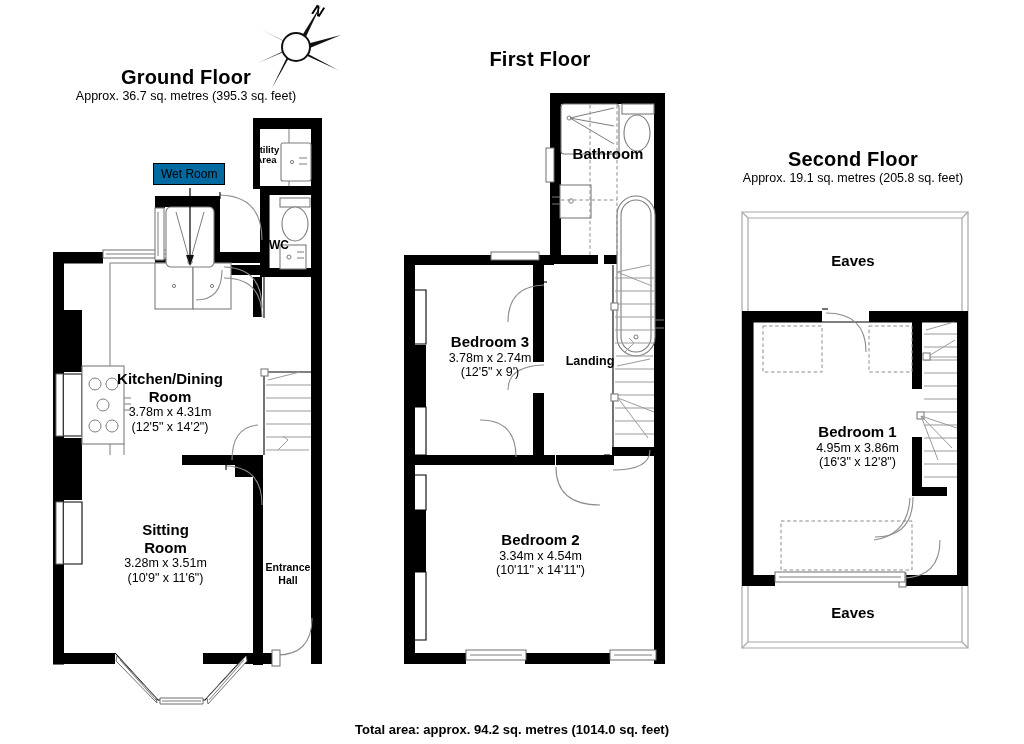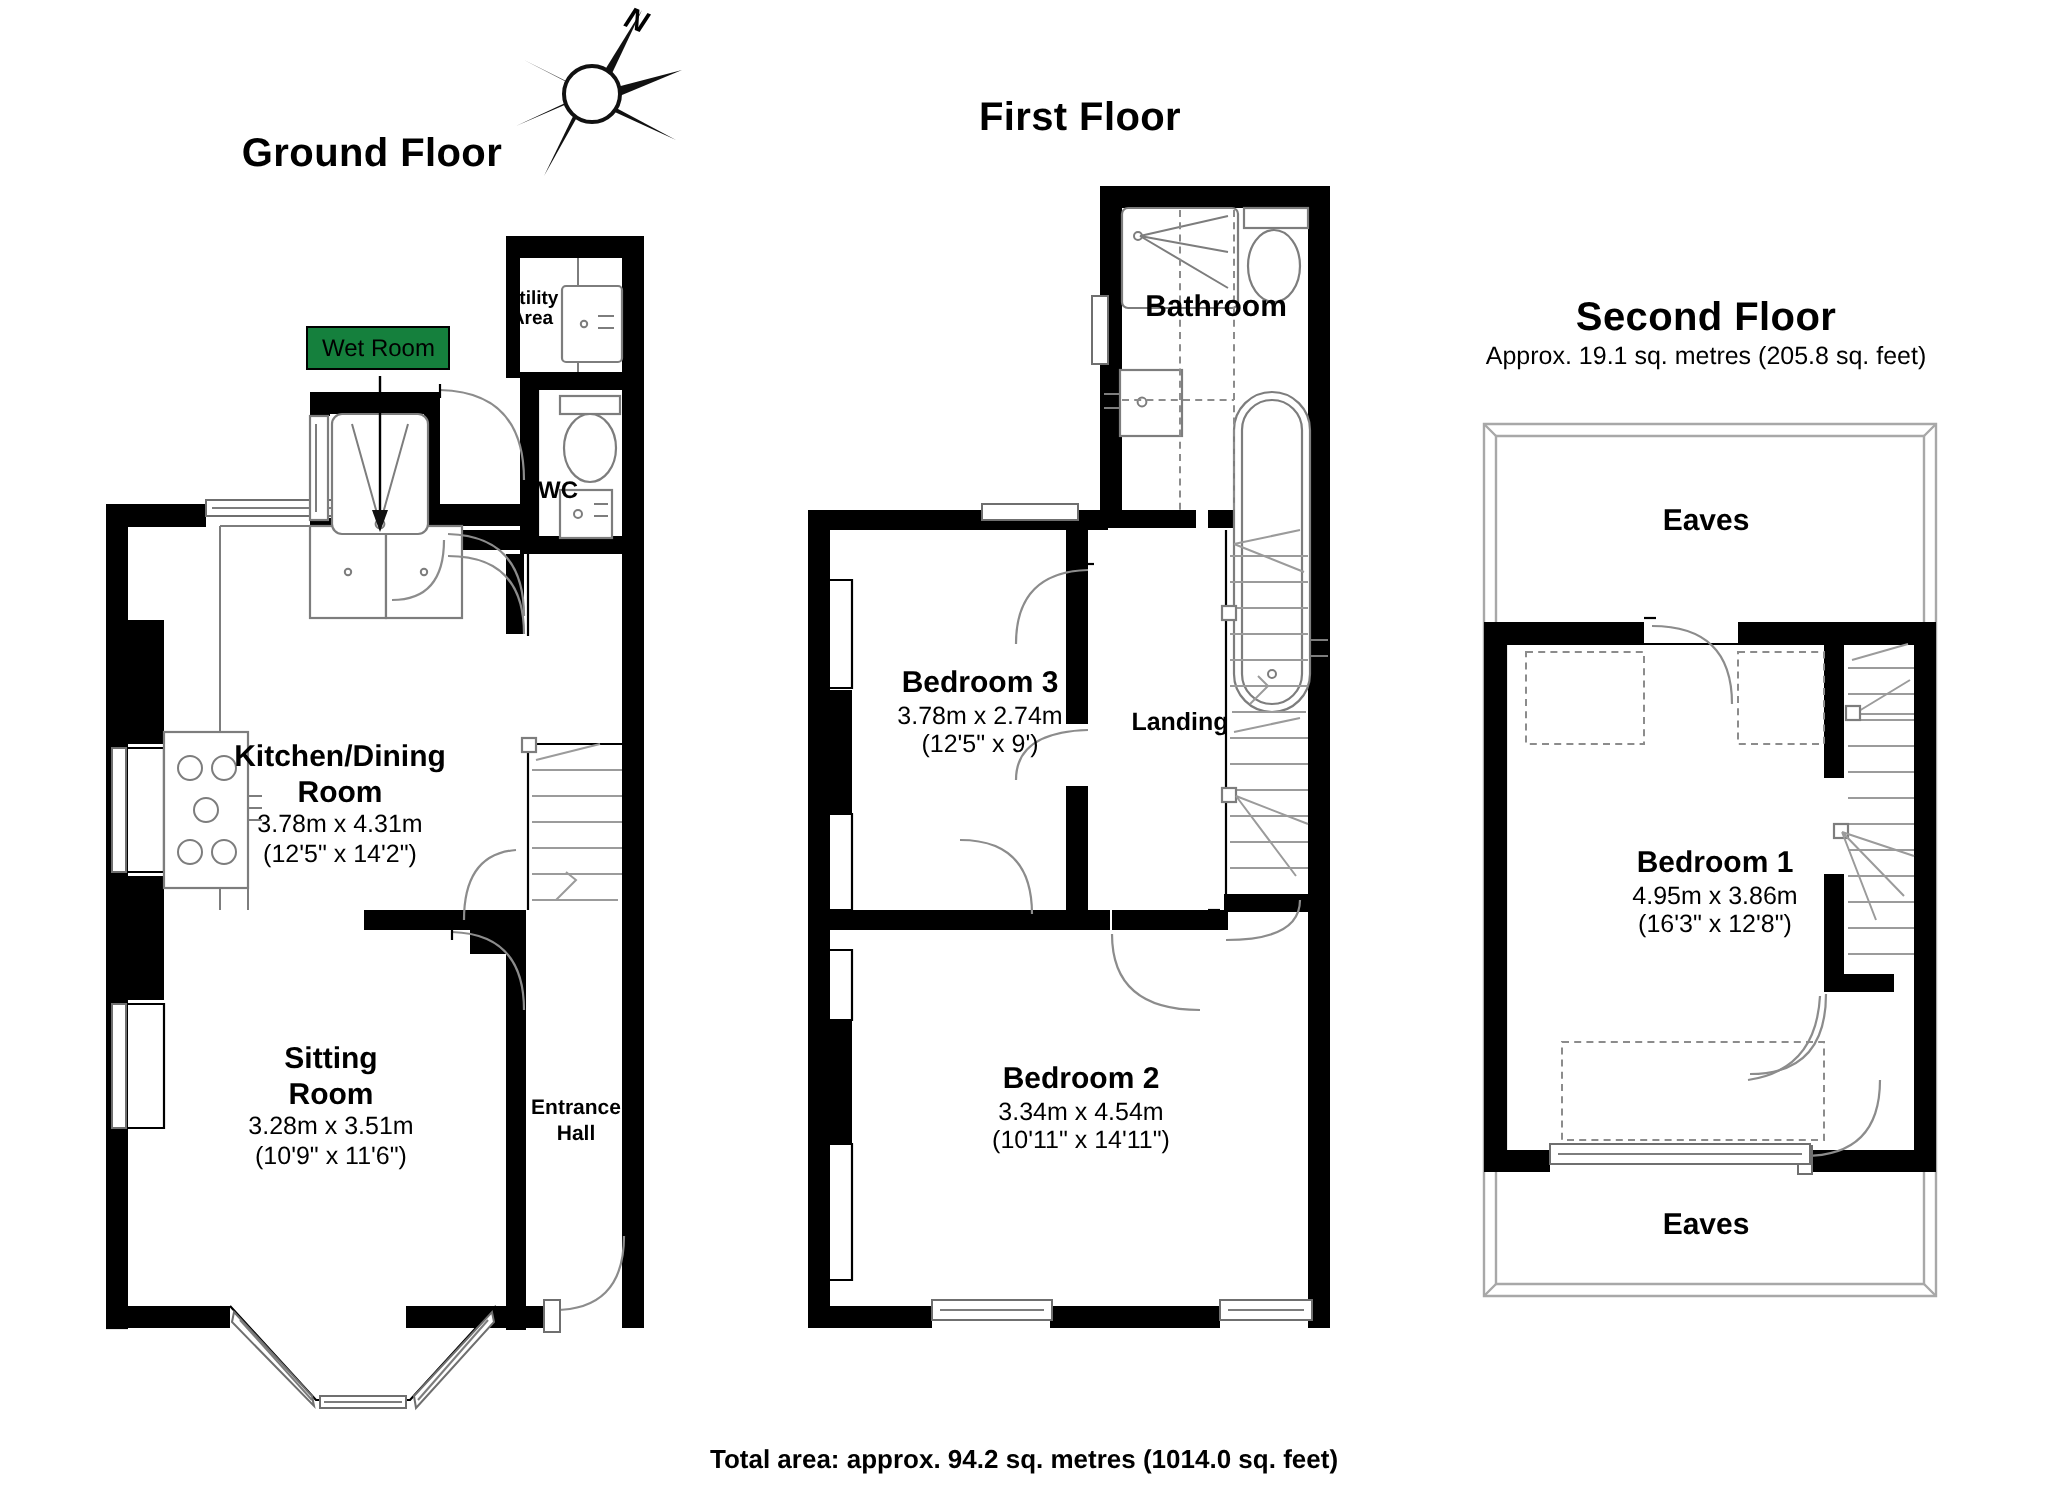--- a/index.html
+++ b/index.html
@@ -16,21 +16,21 @@
   .txt{position:absolute;text-align:center;white-space:nowrap;line-height:1.18;}
   .floor-title{font-size:20px;font-weight:bold;letter-spacing:.2px;}
   .floor-sub{font-size:12.5px;font-weight:normal;}
   .room-name{font-size:15px;font-weight:bold;}
   .room-dim{font-size:12.5px;font-weight:normal;}
   .room-small{font-size:12px;font-weight:bold;}
   .room-tiny{font-size:9.5px;font-weight:bold;line-height:1.1;}
   .eaves-lbl{font-size:15px;font-weight:bold;}
   .total-area{font-size:13px;font-weight:bold;}
   .callout{
-    position:absolute;border:1.4px solid #000;background:#15803d;
+    position:absolute;border:1.4px solid #000;background:#0369a1;
     font-size:12px;font-weight:normal;text-align:center;
     padding:3px 7px;white-space:nowrap;
   }
 
   
   svg.layer{position:absolute;left:0;top:0;width:1024px;height:744px;overflow:visible;}
   .wall{fill:#000;}
   .thin{fill:none;stroke:#000;stroke-width:1.1;}
   .fix{fill:#fff;stroke:#7d7d7d;stroke-width:1.1;}
   .fixline{fill:none;stroke:#7d7d7d;stroke-width:1;}
@@ -57,20 +57,21 @@
       <path class="compass" d="M295 47 L258 63 L288 49 Z"></path>
       <path class="compass" d="M295 47 L262 30 L290 44 Z"></path>
       <circle cx="296" cy="47" r="14" fill="#fff" stroke="#111" stroke-width="2"></circle>
     </g>
   </svg>
   <div class="txt" style="left:306px;top:2px;width:24px;font-size:15px;font-weight:bold;font-style:italic;transform:rotate(22deg);">
     <span>N</span>
   </div>
 
   <div class="txt floor-title" style="left:36px;top:66px;width:300px;"><span>Ground Floor</span></div>
+  <div class="txt floor-sub" style="left:36px;top:89px;width:300px;"><span>Approx. 36.7 sq. metres (395.3 sq. feet)</span></div>
 
   <svg class="layer">
     <g>
 
       <rect class="wall" x="53" y="252" width="11" height="412"></rect>
 
       <rect class="wall" x="53" y="252" width="50" height="11"></rect>
       <rect class="wall" x="205" y="252" width="55" height="11"></rect>
 
       <rect class="wall" x="64" y="310" width="18" height="62"></rect>
@@ -233,21 +234,21 @@
     <div class="room-dim"><span>(12'5" x 14'2")</span></div>
   </div>
 
   <div class="txt" style="left:78px;top:521px;width:175px;">
     <div class="room-name"><span>Sitting</span></div>
     <div class="room-name"><span>Room</span></div>
     <div class="room-dim"><span>3.28m x 3.51m</span></div>
     <div class="room-dim"><span>(10'9" x 11'6")</span></div>
   </div>
 
-  <div class="txt room-tiny" style="left:252px;top:548px;width:72px;font-size:10.5px;line-height:1.25;">
+  <div class="txt room-tiny" style="left:252px;top:561px;width:72px;font-size:10.5px;line-height:1.25;">
     <span>Entrance</span><br>
     <span>Hall</span>
   </div>
 
   <div class="txt floor-title" style="left:390px;top:48px;width:300px;"><span>First Floor</span></div>
 
   <svg class="layer">
     <g>
 
       <rect class="wall" x="550" y="93" width="11" height="170"></rect>

